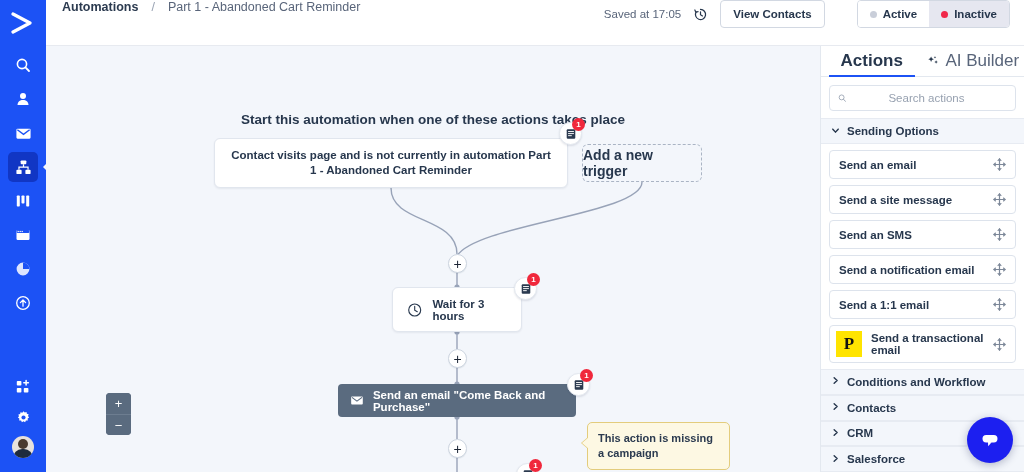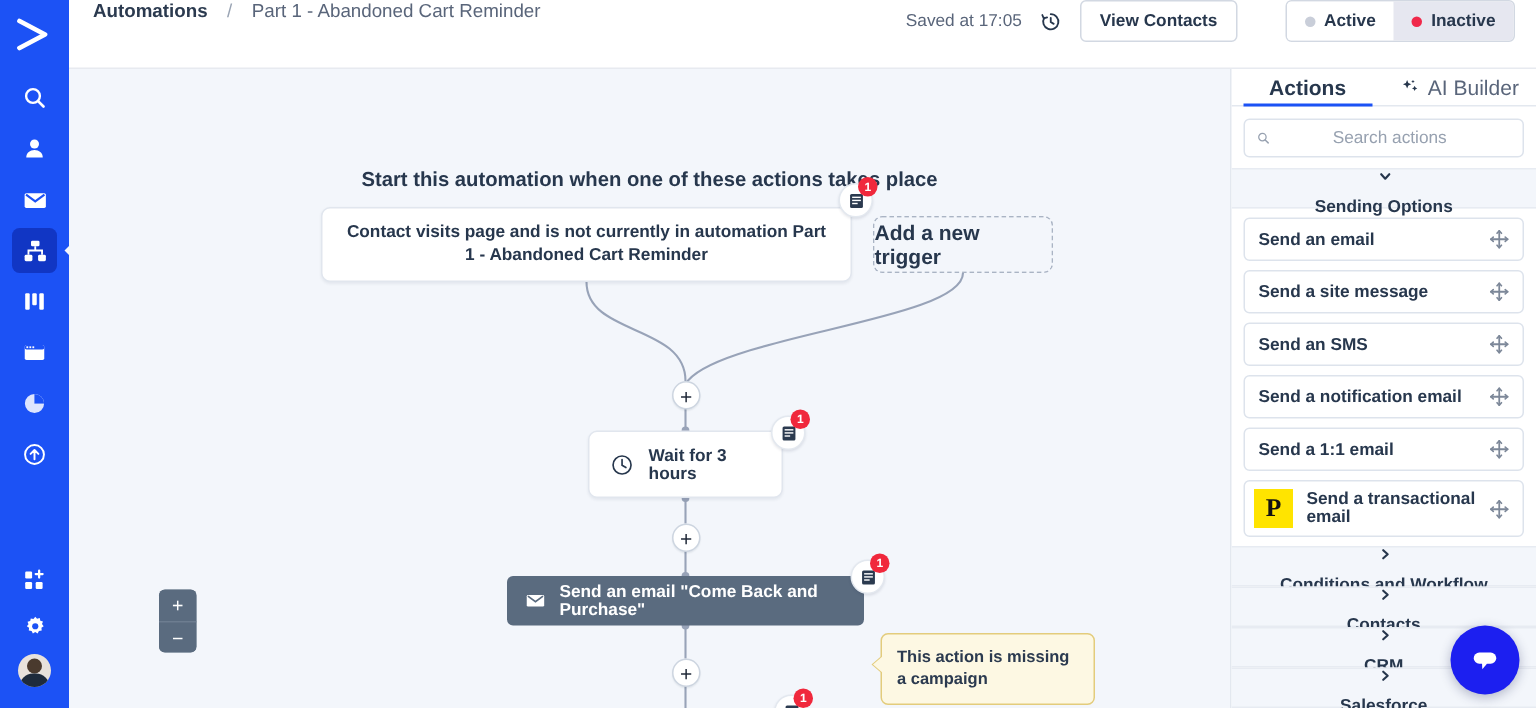--- a/index.html
+++ b/index.html
@@ -193,21 +193,21 @@
 
   
   .panel {
     width: 204px; flex: 0 0 204px; background: #fff;
     border-left: 1px solid #e3e8ef; display: flex; flex-direction: column;
     height: 426px; position: relative; overflow: hidden;
   }
   .tabs { display: flex; height: 33px; border-bottom: 1px solid #e3e8ef; }
   .tab {
     flex: 1; display: flex; align-items: center; justify-content: center; gap: 5px;
-    font-size: 14px; color: #59657a; cursor: pointer; position: relative;
+    font-size: 17px; color: #59657a; cursor: pointer; position: relative;
   }
   .tab.on { color: #27374d; font-weight: 700; }
   .tab.on::after {
     content: ""; position: absolute; left: 8px; right: 8px; bottom: -1px;
     height: 2px; background: #1c52f5;
   }
   .searchwrap { padding: 8px 8px 7px 8px; }
   .searchbox {
     display: flex; align-items: center; gap: 6px; height: 26px;
     border: 1px solid #dde3ec; border-radius: 4px; padding: 0 8px;
@@ -215,21 +215,21 @@
   .searchbox input {
     border: none; outline: none; font-size: 11.5px; color: #27374d;
     width: 100%; font-family: inherit; background: transparent; margin-left: 36px;
   }
   .searchbox input::placeholder { color: #97a1b0; }
 
   .group-head {
     display: flex; align-items: center; gap: 8px;
     height: 27px; padding: 0 10px; background: #f3f6fb;
     border-top: 1px solid #e7ebf2; border-bottom: 1px solid #e7ebf2;
-    font-size: 11.5px; font-weight: 700; color: #27374d; cursor: pointer; flex-direction: column;
+    font-size: 11.5px; font-weight: 700; color: #27374d; cursor: pointer;
   }
   .chev { width: 8px; display: inline-block; color: #27374d; font-size: 9px; }
 
   .actions-list { padding: 6px 8px 0 8px; }
   .action-item {
     display: flex; align-items: center; height: 29px; margin-bottom: 6px;
     border: 1px solid #dde3ec; border-radius: 4px; padding: 0 9px;
     font-size: 11.5px; font-weight: 700; color: #27374d; cursor: grab;
     background: #fff;
   }

